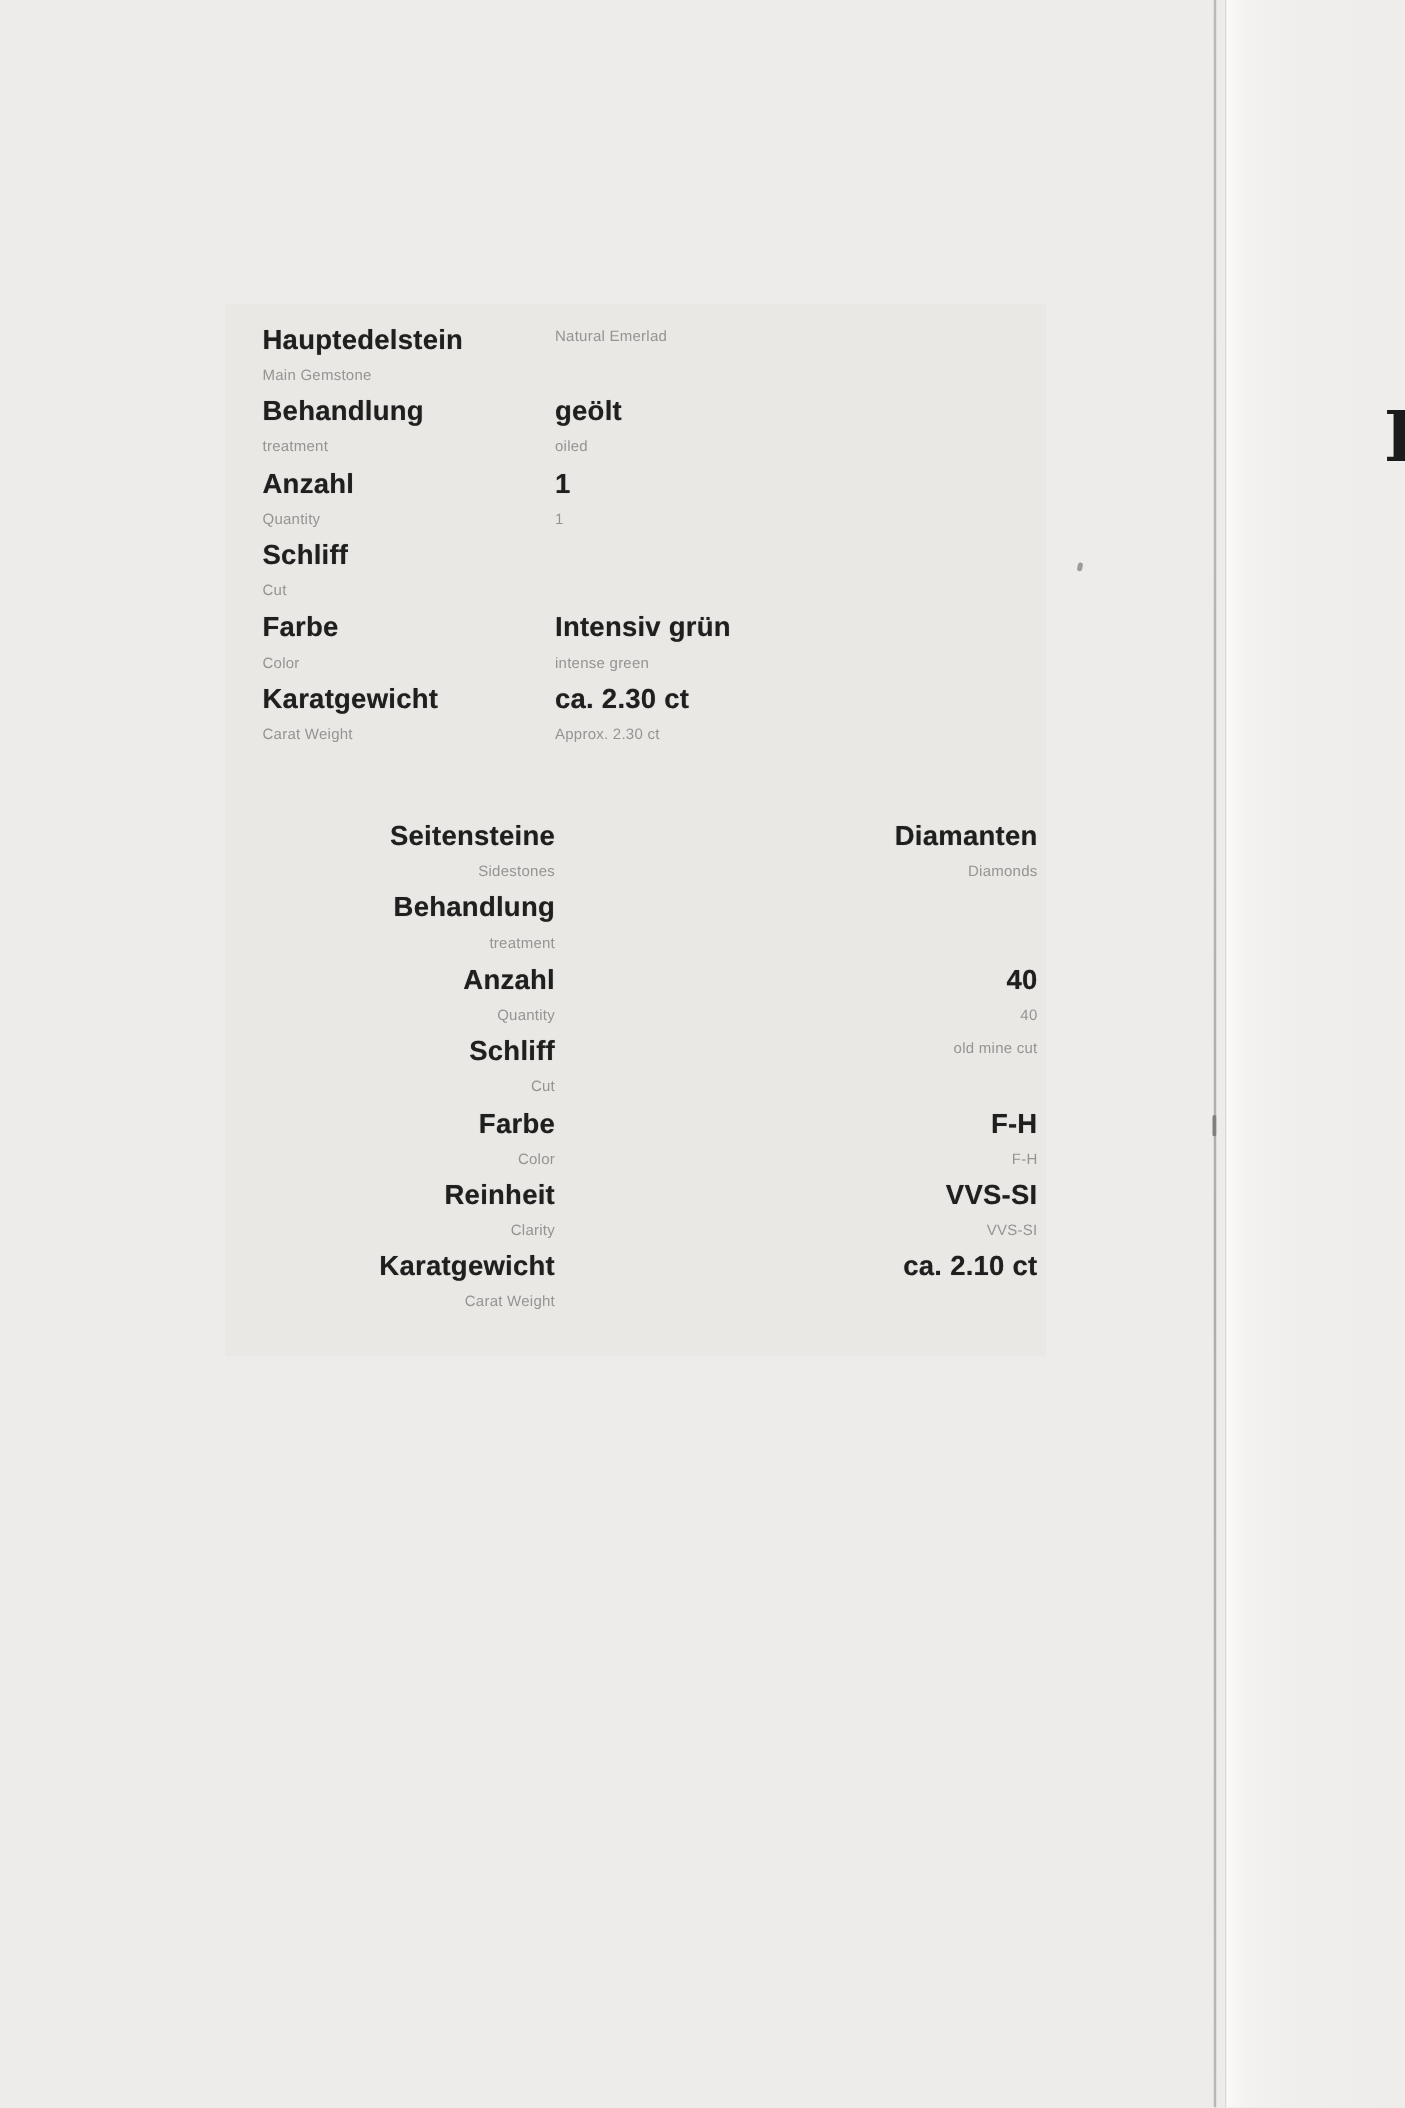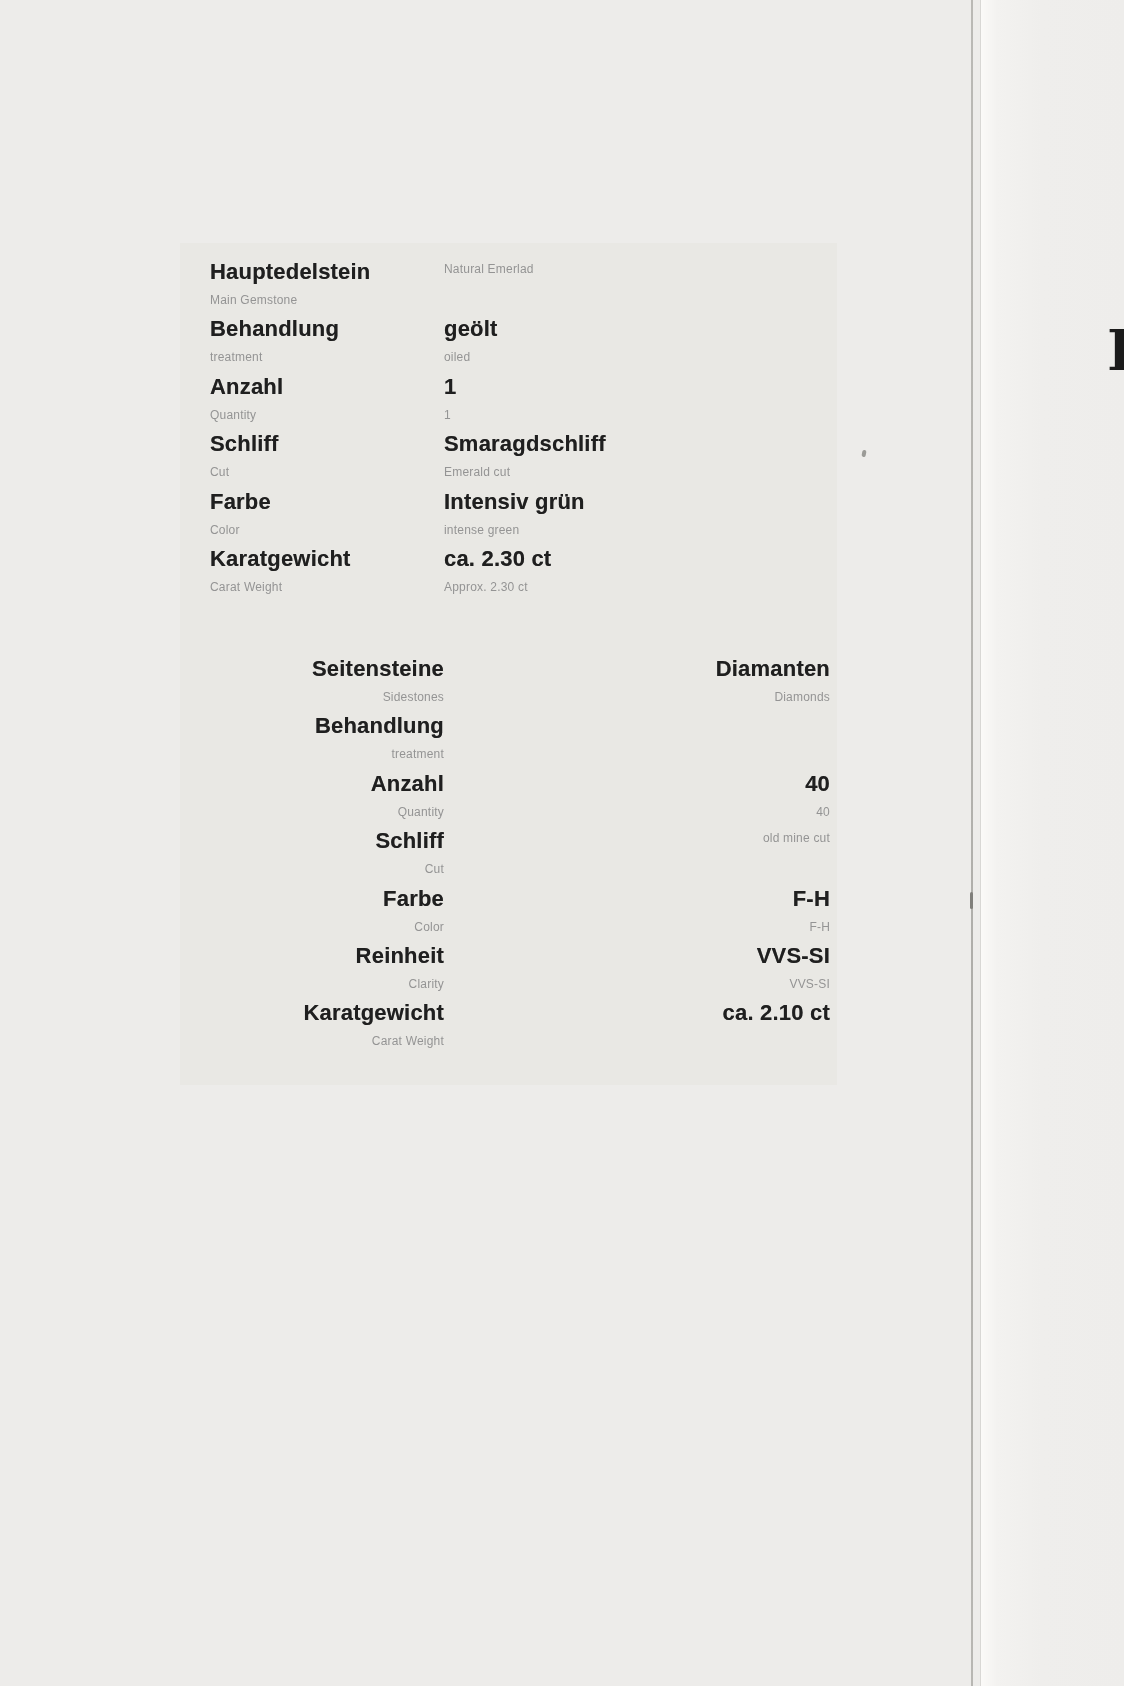--- a/index.html
+++ b/index.html
@@ -107,24 +107,20 @@
       <div class="col-value">
         <span class="t-de">1</span>
         <span class="t-en">1</span>
       </div>
     </div>
     <div class="doc-row">
       <div class="col-label">
         <span class="t-de">Schliff</span>
         <span class="t-en">Cut</span>
       </div>
-      <div class="col-value">
-        <span class="t-de">Smaragdschliff</span>
-        <span class="t-en">Emerald cut</span>
-      </div>
     </div>
     <div class="doc-row">
       <div class="col-label">
         <span class="t-de">Farbe</span>
         <span class="t-en">Color</span>
       </div>
       <div class="col-value">
         <span class="t-de">Intensiv grün</span>
         <span class="t-en">intense green</span>
       </div>

